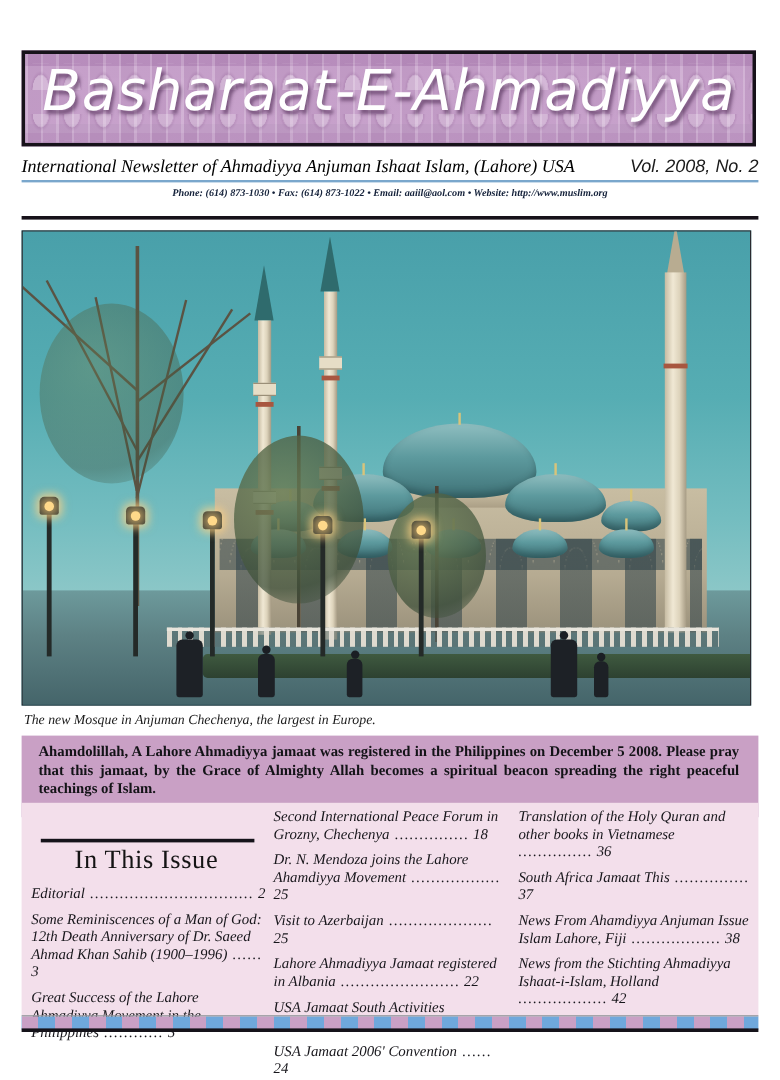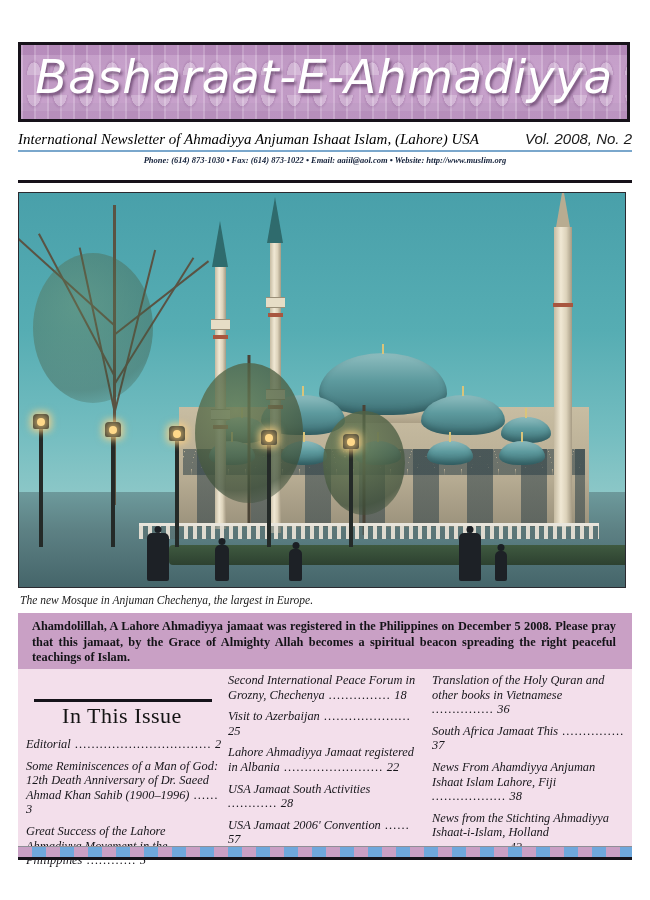--- a/index.html
+++ b/index.html
@@ -584,29 +584,30 @@
     <div class="toc-heading">In This Issue</div>
     <div class="toc-heading-rule"></div>
     <div class="toc-cols">
       <div class="toc-col toc-col-1">
           <div class="toc-entry"><span>Editorial</span><span class="leader"> ……………………………</span><span class="pg"> 2</span></div>
           <div class="toc-entry"><span>Some Reminiscences of a Man of God: 12th Death Anniversary of Dr. Saeed Ahmad Khan Sahib (1900–1996)</span><span class="leader"> ……</span><span class="pg"> 3</span></div>
           <div class="toc-entry"><span>Great Success of the Lahore Ahmadiyya Movement in the Philippines</span><span class="leader"> …………</span><span class="pg"> 5</span></div>
         </div>
       <div class="toc-col toc-col-2">
           <div class="toc-entry"><span>Second International Peace Forum in Grozny, Chechenya</span><span class="leader"> ……………</span><span class="pg"> 18</span></div>
+          <div class="toc-entry"><span>Dr. N. Mendoza joins the Lahore Ahamdiyya Movement</span><span class="leader"> ………………</span><span class="pg"> 25</span></div>
           <div class="toc-entry"><span>Visit to Azerbaijan</span><span class="leader"> …………………</span><span class="pg"> 25</span></div>
           <div class="toc-entry"><span>Lahore Ahmadiyya Jamaat registered in Albania</span><span class="leader"> ……………………</span><span class="pg"> 22</span></div>
           <div class="toc-entry"><span>USA Jamaat South Activities</span><span class="leader"> …………</span><span class="pg"> 28</span></div>
-          <div class="toc-entry"><span>USA Jamaat 2006' Convention</span><span class="leader"> ……</span><span class="pg"> 57</span></div>
+          <div class="toc-entry"><span>USA Jamaat 2006' Convention</span><span class="leader"> ……</span><span class="pg"> 24</span></div>
         </div>
       <div class="toc-col toc-col-3">
           <div class="toc-entry"><span>Translation of the Holy Quran and other books in Vietnamese</span><span class="leader"> ……………</span><span class="pg"> 36</span></div>
           <div class="toc-entry"><span>South Africa Jamaat This</span><span class="leader"> ……………</span><span class="pg"> 37</span></div>
-          <div class="toc-entry"><span>News From Ahamdiyya Anjuman Ishaat Islam Lahore, Fiji</span><span class="leader"> ………………</span><span class="pg"> 38</span></div>
+          <div class="toc-entry"><span>News From Ahamdiyya Anjuman Issue Islam Lahore, Fiji</span><span class="leader"> ………………</span><span class="pg"> 38</span></div>
           <div class="toc-entry"><span>News from the Stichting Ahmadiyya Ishaat-i-Islam, Holland</span><span class="leader"> ………………</span><span class="pg"> 42</span></div>
         </div>
     </div>
   </div>
 
   <div class="bottom-band"></div>
   <div class="bottom-rule"></div>
 
 </div>
 

